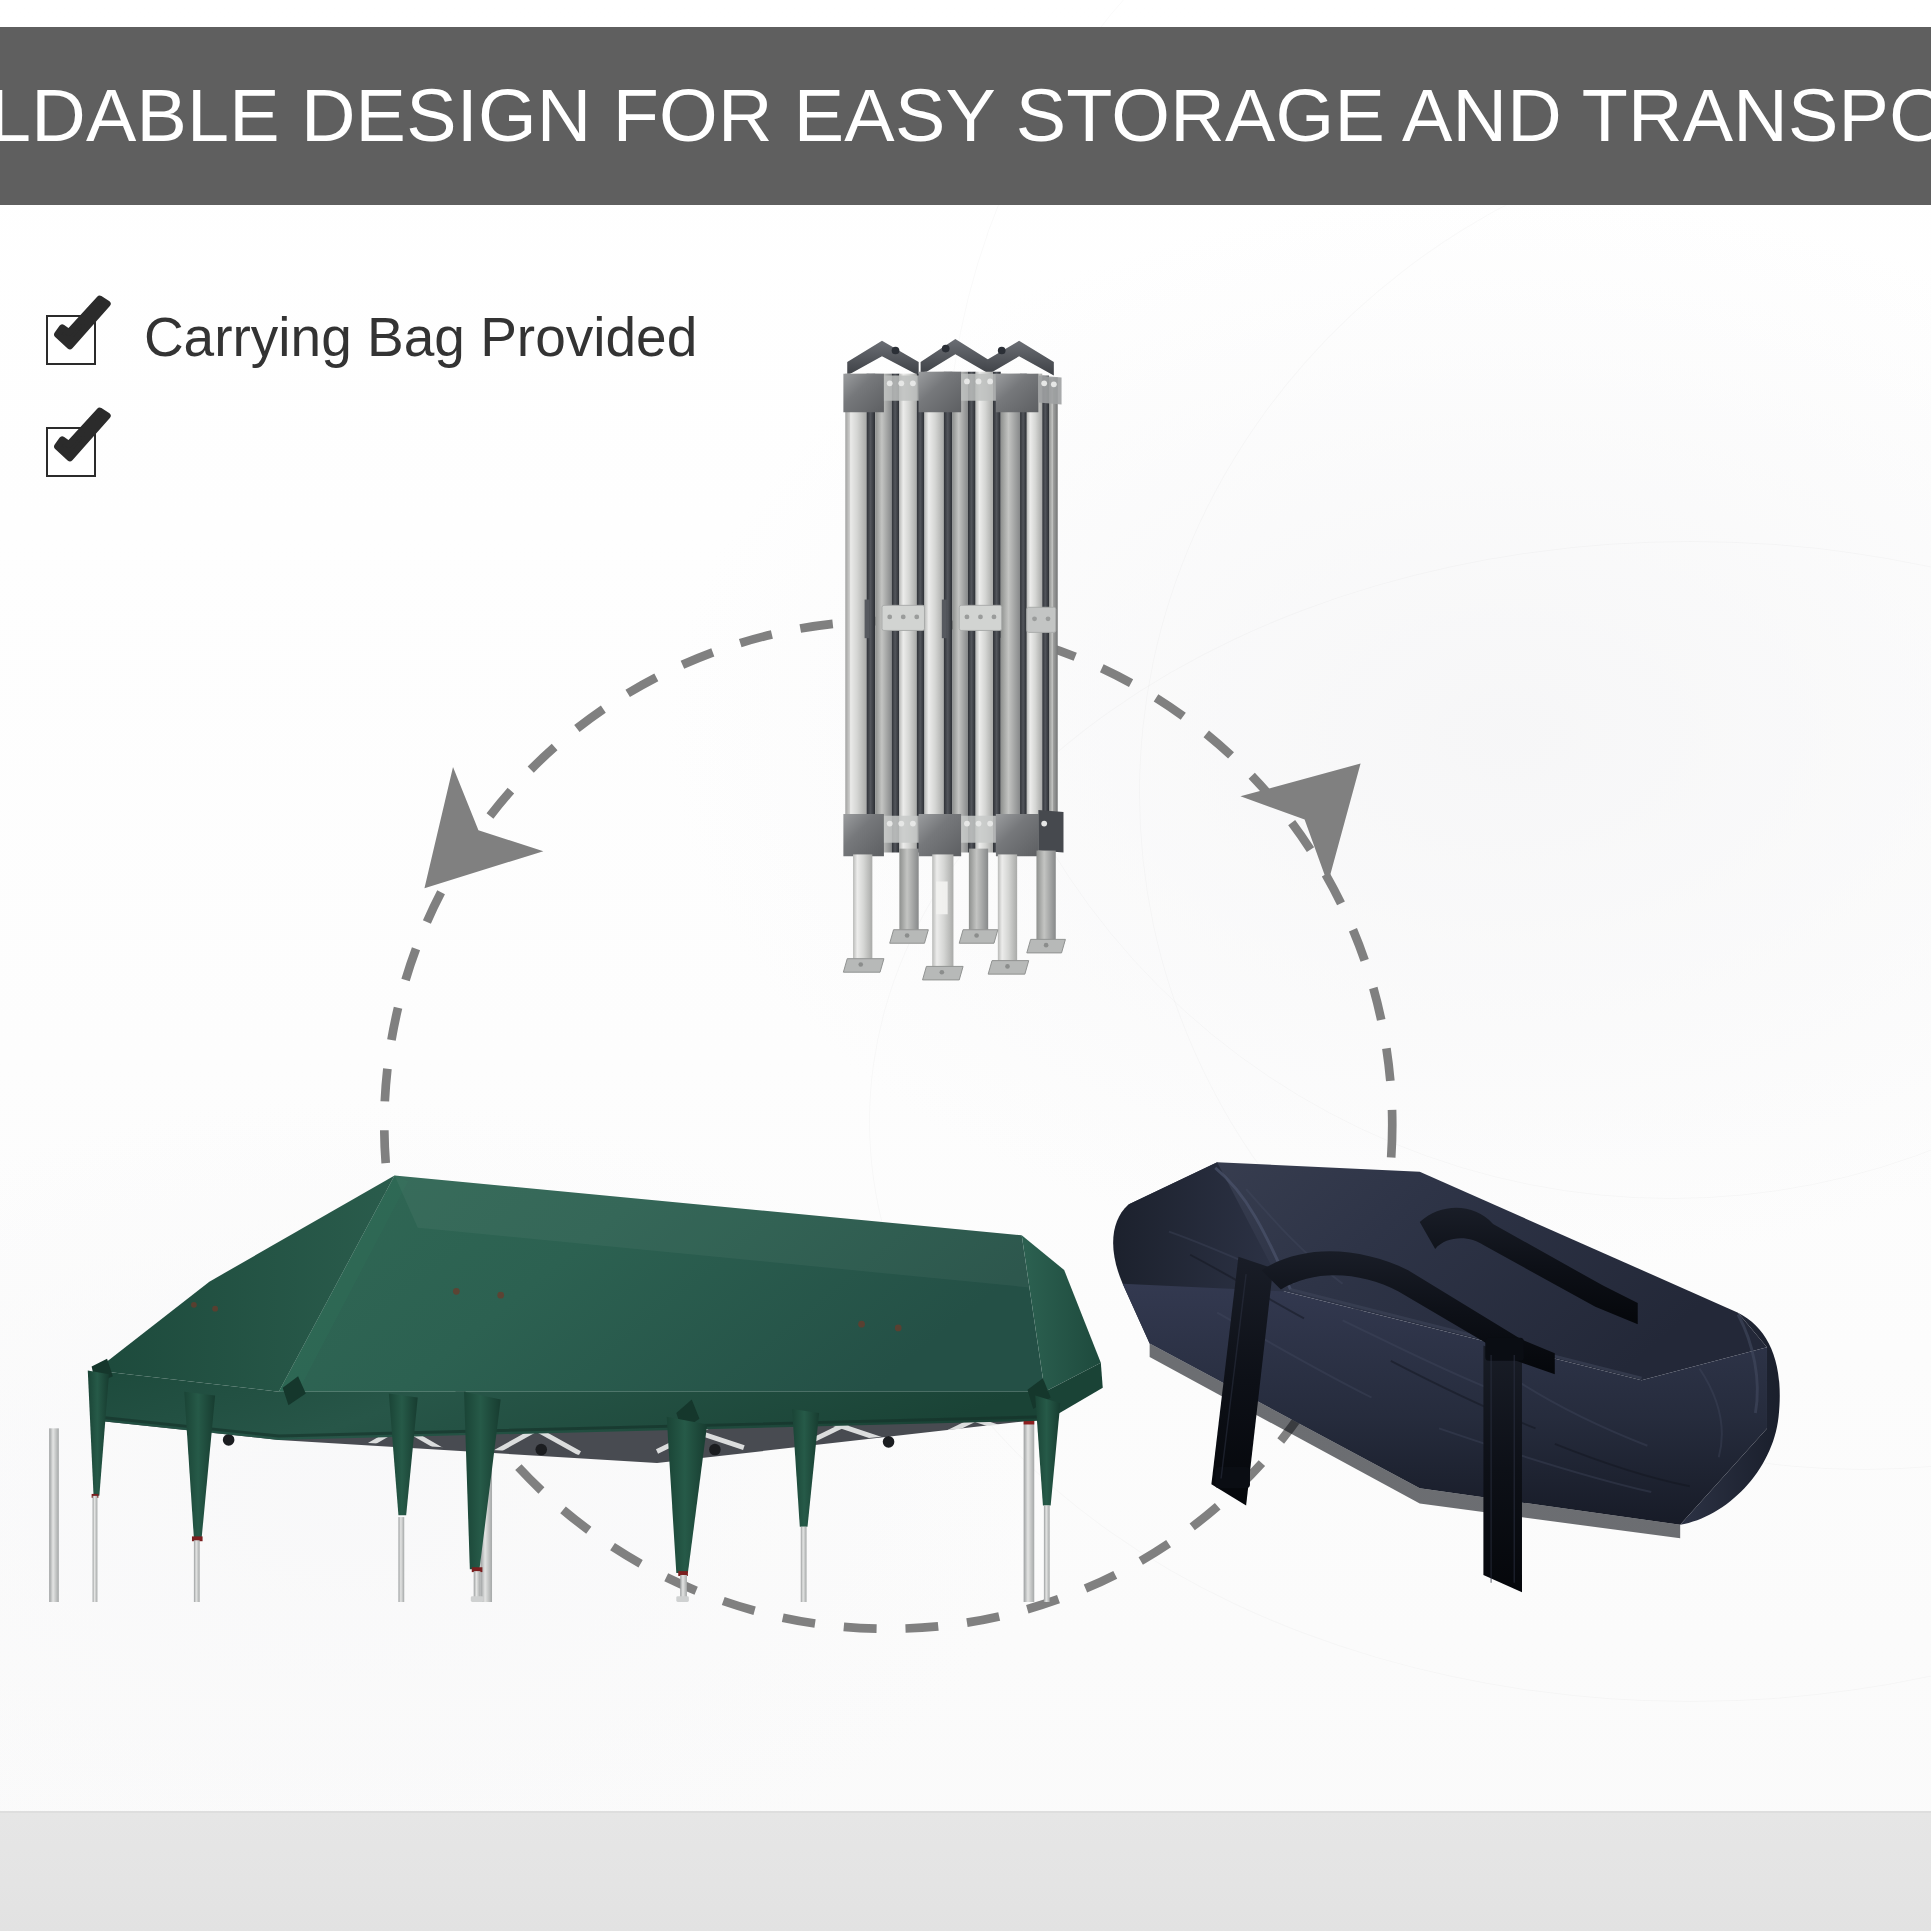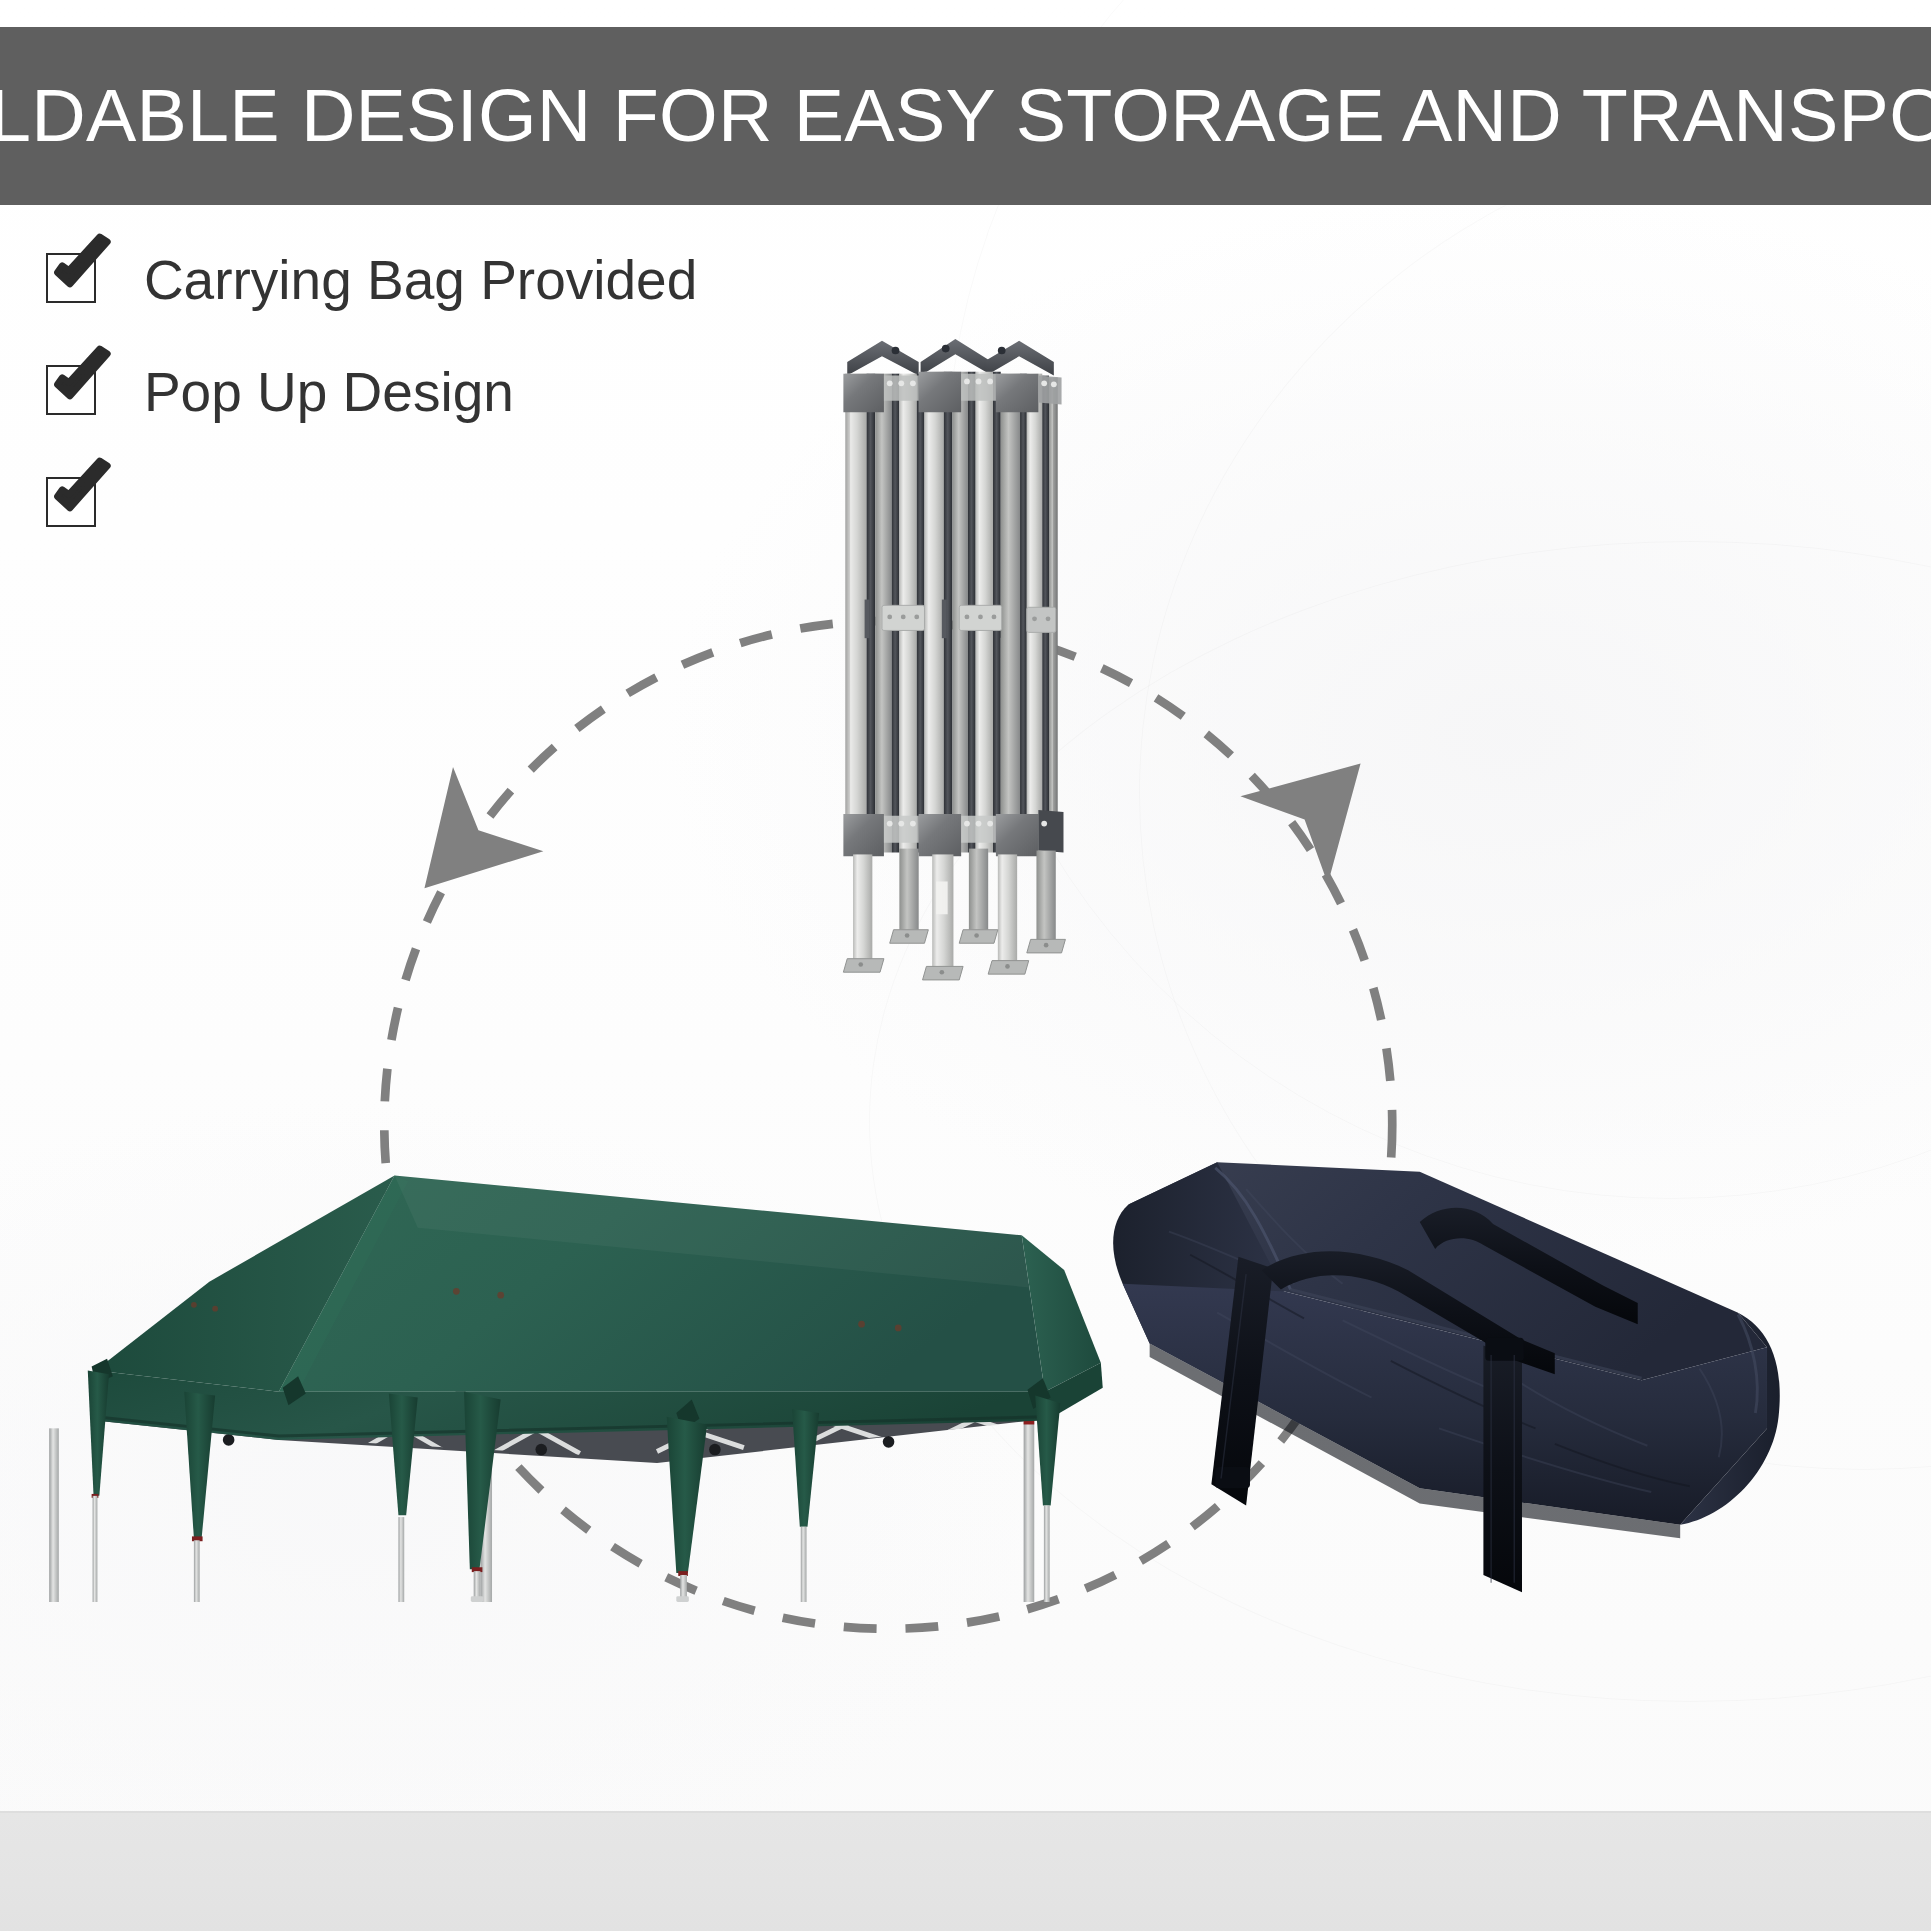--- a/index.html
+++ b/index.html
@@ -63,21 +63,21 @@
 
   
   .feature-list {
     position: absolute;
     left: 44px;
     top: 253px;
     width: 869px;
   }
   .feature-row {
     display: flex;
-    align-items: flex-start;
+    align-items: flex-end;
     height: 112px;
   }
   .check-box {
     position: relative;
     width: 50px;
     height: 50px;
     flex: 0 0 50px;
     box-sizing: border-box;
     border: 2.9px solid #2b2b2b;
     background: #ffffff;
@@ -173,28 +173,20 @@
     <div class="feature-row">
       <span class="check-box">
         <svg viewBox="0 0 74 74" xmlns="http://www.w3.org/2000/svg">
           <path d="M14 38 L27 50 L66 6 L58 1 L26 36 L19 31 Z" fill="#2b2b2b"></path>
           <path d="M14 38 L27 50 L66 6 L58 1 L26 36 L19 31 Z" fill="#2b2b2b" stroke="#2b2b2b" stroke-width="7" stroke-linejoin="round"></path>
         </svg>
       </span>
       <span class="feature-label">Carrying Bag Provided</span>
     </div>
 
-    <div class="feature-row">
-      <span class="check-box">
-        <svg viewBox="0 0 74 74" xmlns="http://www.w3.org/2000/svg">
-          <path d="M14 38 L27 50 L66 6 L58 1 L26 36 L19 31 Z" fill="#2b2b2b" stroke="#2b2b2b" stroke-width="7" stroke-linejoin="round"></path>
-        </svg>
-      </span>
-      <span class="feature-label">Pop Up Design</span>
-    </div>
 
     <div class="feature-row">
       <span class="check-box">
         <svg viewBox="0 0 74 74" xmlns="http://www.w3.org/2000/svg">
           <path d="M14 38 L27 50 L66 6 L58 1 L26 36 L19 31 Z" fill="#2b2b2b" stroke="#2b2b2b" stroke-width="7" stroke-linejoin="round"></path>
         </svg>
       </span>
     </div>
 
   </div>

